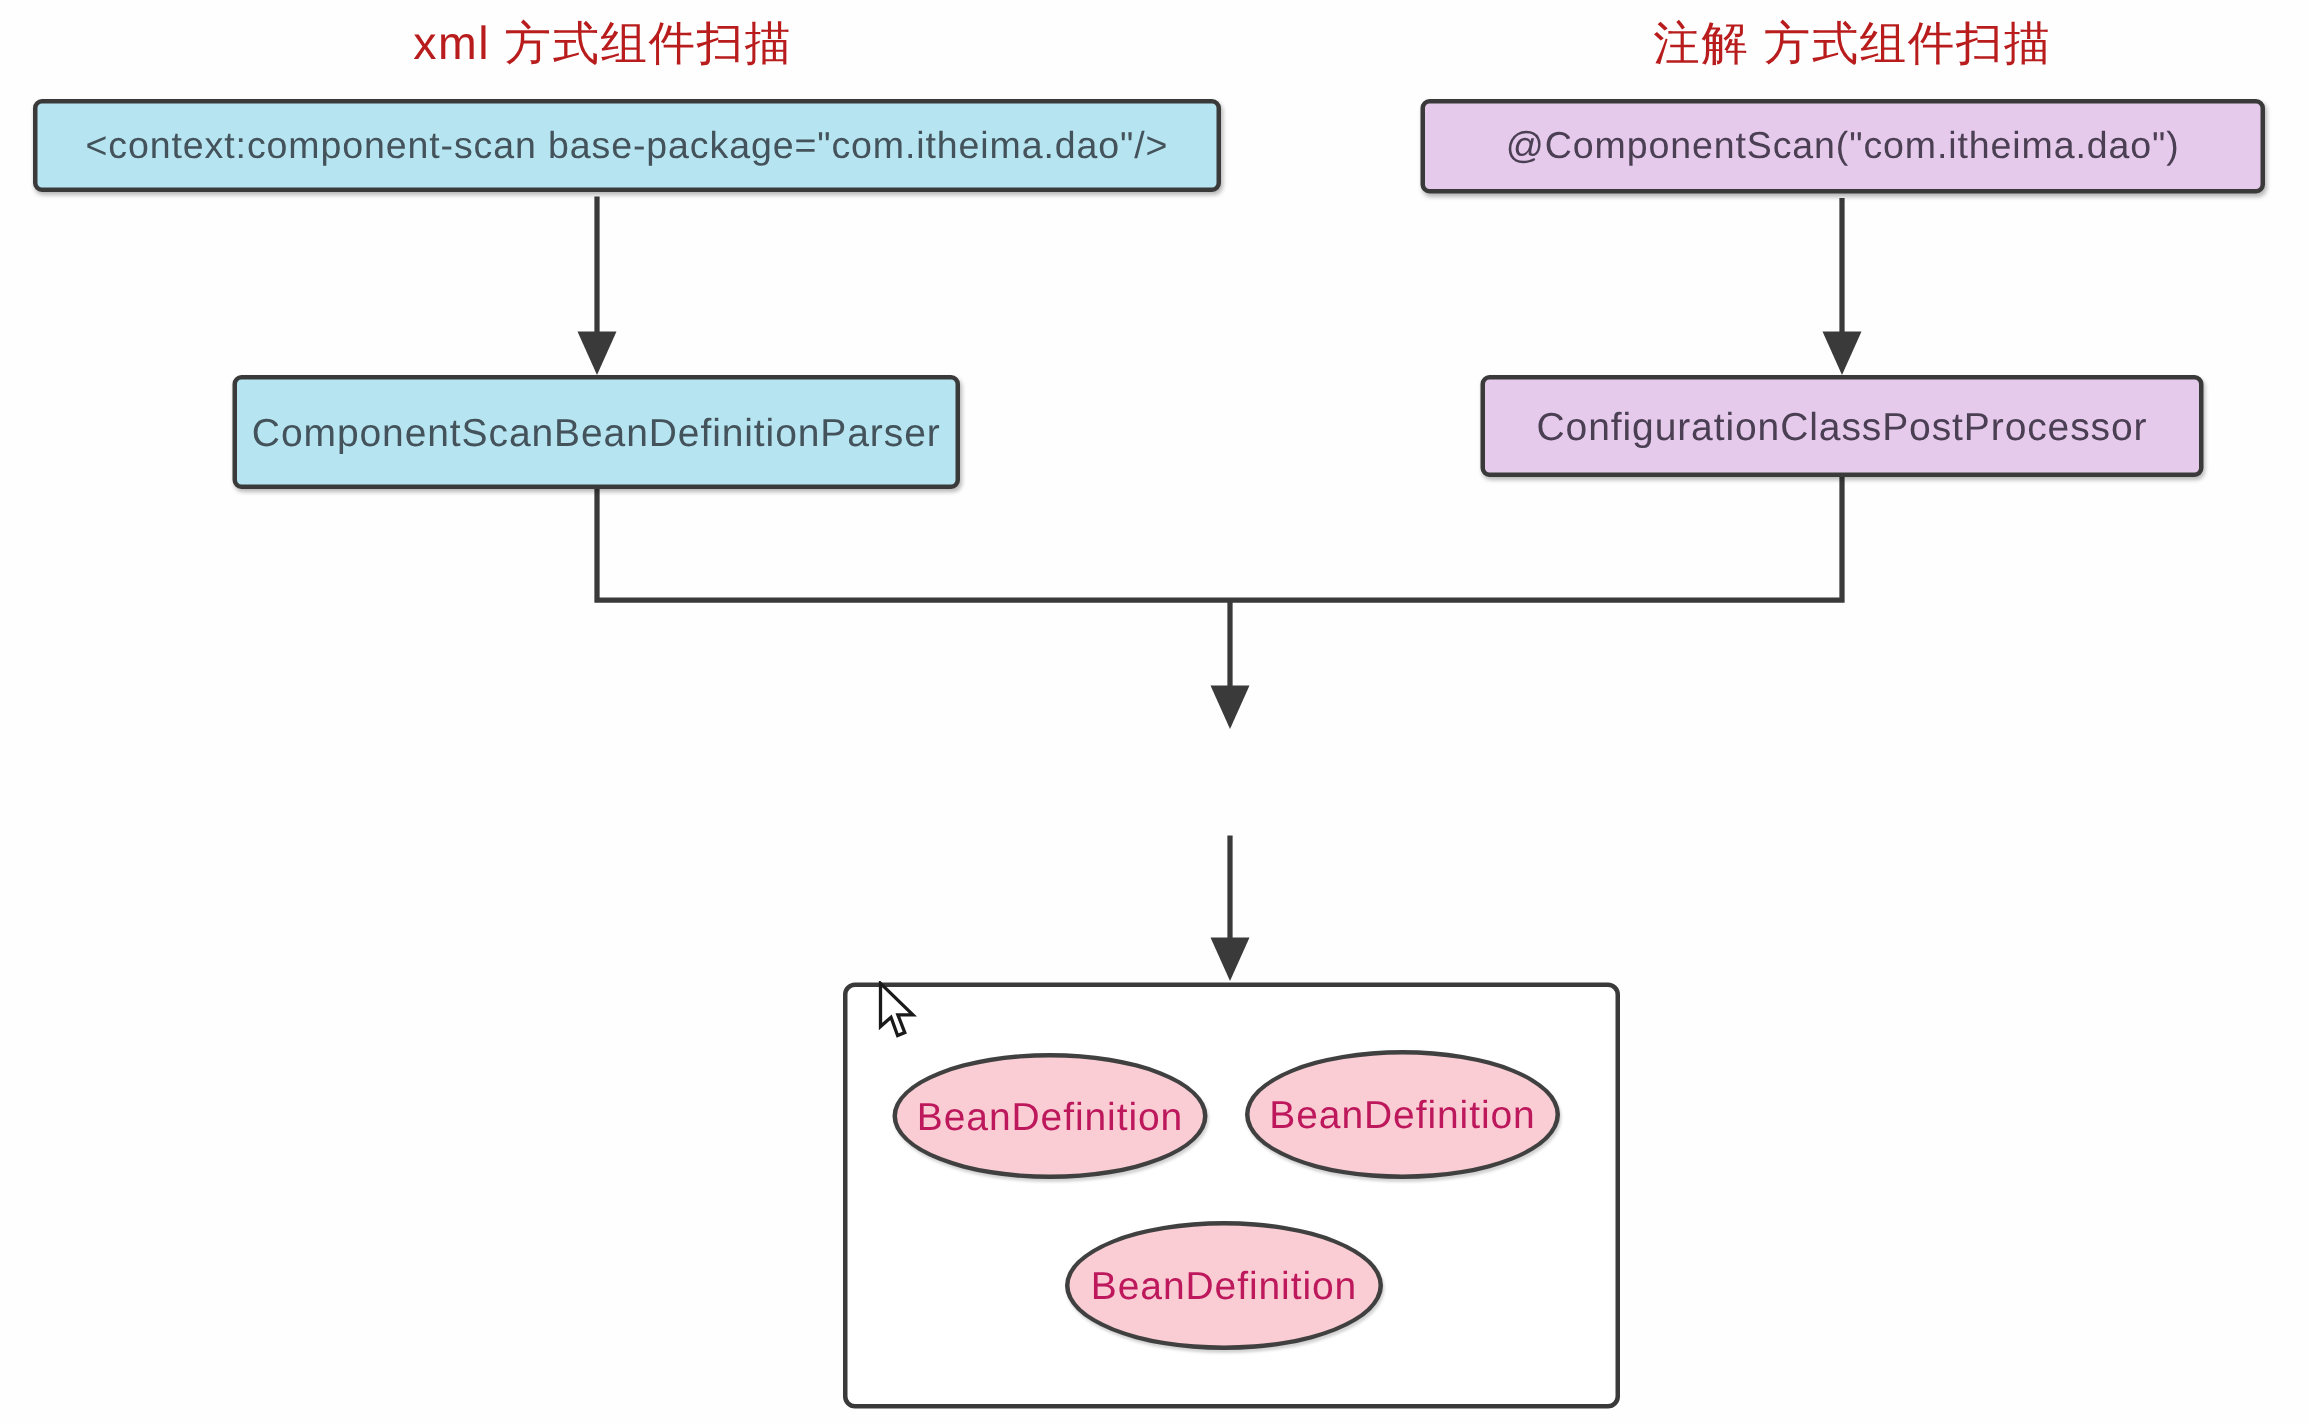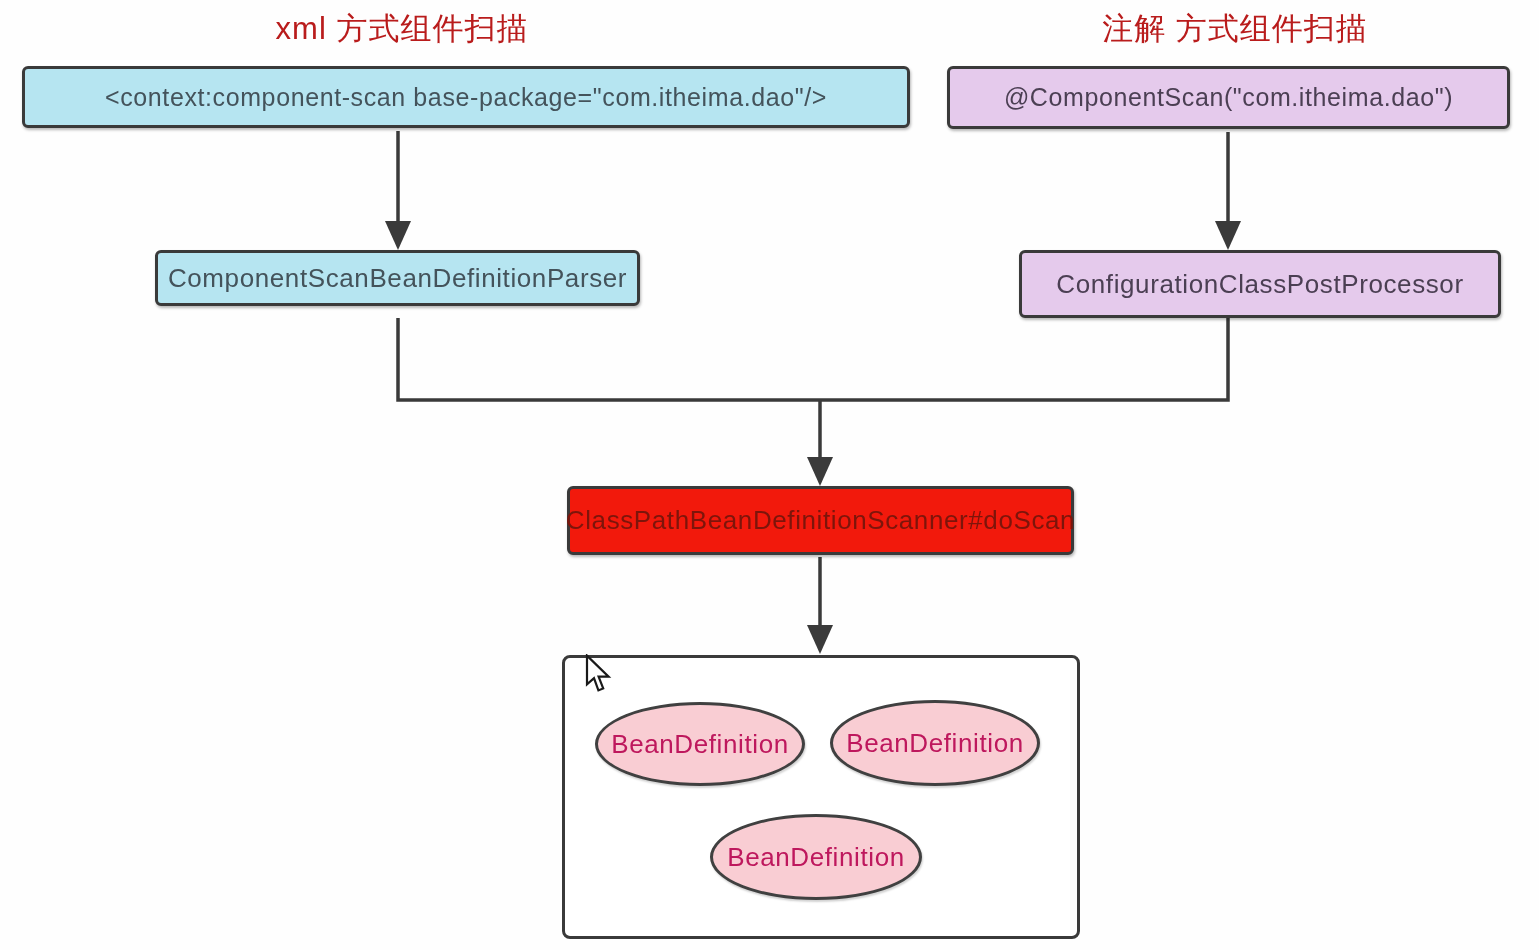--- a/index.html
+++ b/index.html
@@ -32,24 +32,24 @@
     align-items: center;
     justify-content: center;
     white-space: nowrap;
     box-shadow: 1px 2px 3px rgba(0,0,0,0.28);
     z-index: 2;
   }
   .node.cyan   { background: #b6e5f1; color: #44535b; }
   .node.purple { background: #e5caec; color: #4b3f53; }
   .node.red    { background: #f2190c; color: #7d150b; }
   .node-text { letter-spacing: 0.6px; }
-  .box-a { left: 22px;  top: 66px;  width: 888px; height: 62px; font-size: 25px; }
+  .box-a { left: 22px;  top: 66px;  width: 792px; height: 62px; font-size: 25px; }
   .box-b { left: 947px; top: 66px;  width: 563px; height: 63px; font-size: 25px; }
-  .box-c { left: 155px; top: 250px; width: 485px; height: 56px; font-size: 26px; }
-  .box-d { left: 987px; top: 250px; width: 482px; height: 68px; font-size: 26px; margin-left: 32px; }
+  .box-c { left: 155px; top: 250px; width: 485px; height: 76px; font-size: 26px; }
+  .box-d { left: 987px; top: 250px; width: 482px; height: 68px; font-size: 26px; }
   .box-e { left: 567px; top: 486px; width: 507px; height: 69px; font-size: 26px; }
   .map-label {
     position: absolute;
     left: 862px;
     top: 604px;
     font-size: 35px;
     color: #2d2d2d;
     letter-spacing: 0.5px;
     z-index: 2;
     white-space: nowrap;
@@ -134,23 +134,20 @@
     <span class="node-text">@ComponentScan("com.itheima.dao")</span>
   </div>
 
   <div class="node cyan box-c">
     <span class="node-text">ComponentScanBeanDefinitionParser</span>
   </div>
   <div class="node purple box-d">
     <span class="node-text">ConfigurationClassPostProcessor</span>
   </div>
 
-  <div class="node red box-e">
-    <span class="node-text">ClassPathBeanDefinitionScanner#doScan</span>
-  </div>
 
 
   <div class="map-box"></div>
 
   <div class="ellipse ellipse-1">
     <span>BeanDefinition</span>
   </div>
   <div class="ellipse ellipse-2">
     <span>BeanDefinition</span>
   </div>

